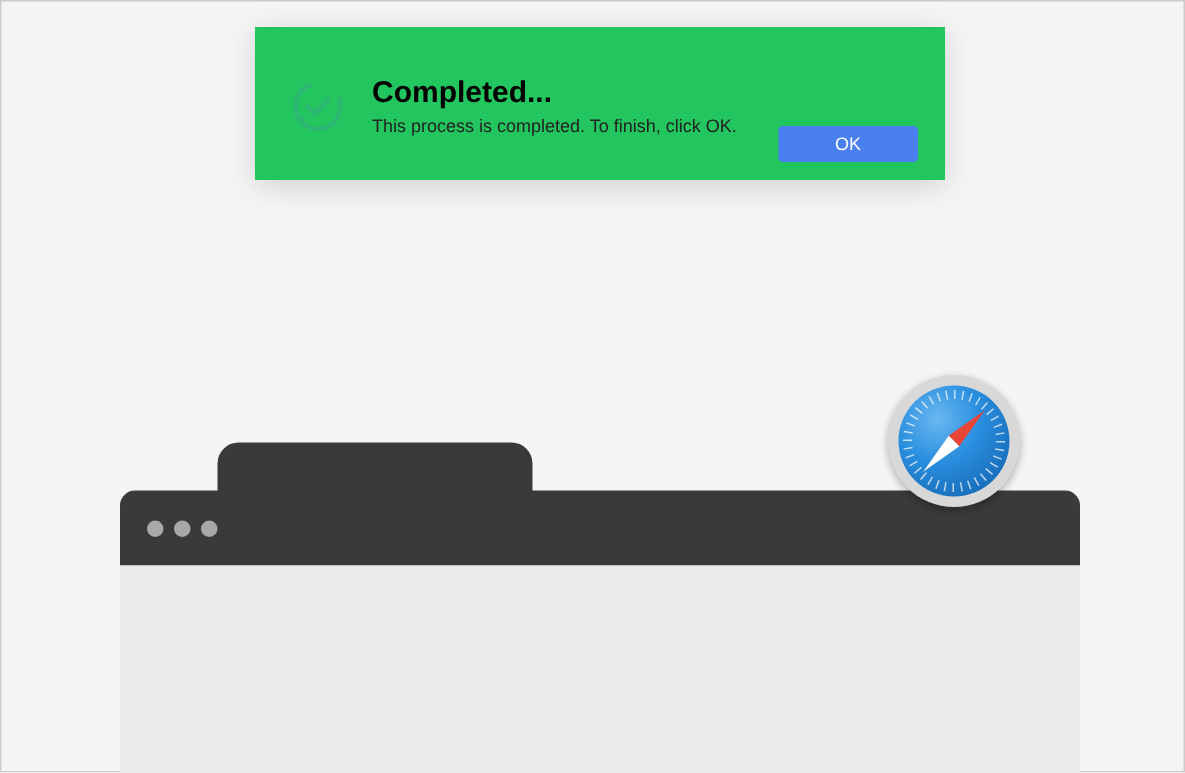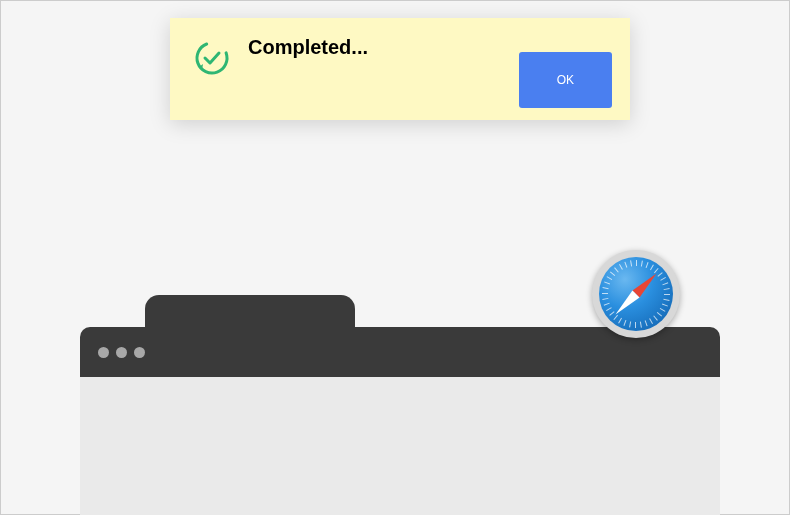--- a/index.html
+++ b/index.html
@@ -51,25 +51,25 @@
       top: 360px;
       left: 120px;
     }
     
     .dialog {
       position: absolute;
       top: 18px;
       left: 170px;
       width: 460px;
       height: 102px;
-      background: #fef9c3;
+      background: #22c55e;
       box-shadow: 0 4px 20px rgba(0,0,0,0.15);
       z-index: 100;
       display: flex;
-      align-items: flex-start;
+      align-items: center;
       padding: 18px 20px 14px 24px;
     }
     .dialog-icon {
       flex-shrink: 0;
       margin-right: 18px;
       margin-top: 4px;
     }
     .dialog-content {
       flex: 1;
     }
@@ -83,21 +83,21 @@
       font-size: 12px;
       color: #222;
     }
     .dialog-button {
       position: absolute;
       bottom: 12px;
       right: 18px;
       background: #4a7ff0;
       color: #fff;
       border: none;
-      padding: 21px 38px;
+      padding: 5px 38px;
       font-size: 12px;
       border-radius: 3px;
       cursor: pointer;
     }
     
     .browser-window {
       position: absolute;
       bottom: 0;
       left: 80px;
       width: 640px;
@@ -276,15 +276,16 @@
 <div class="dialog">
   <div class="dialog-icon">
     <svg width="36" height="36" viewBox="0 0 36 36">
       <circle cx="18" cy="18" r="15" fill="none" stroke="#2eb673" stroke-width="3" stroke-dasharray="70 25" stroke-linecap="round" transform="rotate(-20 18 18)"></circle>
       <path d="M 11 18 L 16 23 L 25 13" fill="none" stroke="#2eb673" stroke-width="3" stroke-linecap="round" stroke-linejoin="round"></path>
       <polygon points="5,27 9,24 8,30" fill="#2eb673"></polygon>
     </svg>
   </div>
   <div class="dialog-content">
     <div class="dialog-title">Completed...</div>
+    <div class="dialog-message">This process is completed. To finish, click OK.</div>
   </div>
   <button class="dialog-button">OK</button>
 </div>
 
 </body></html>

